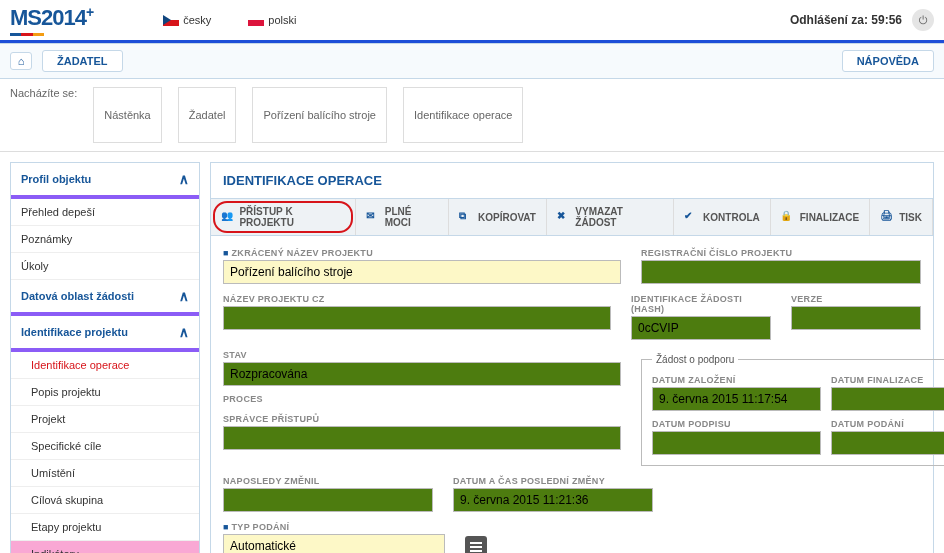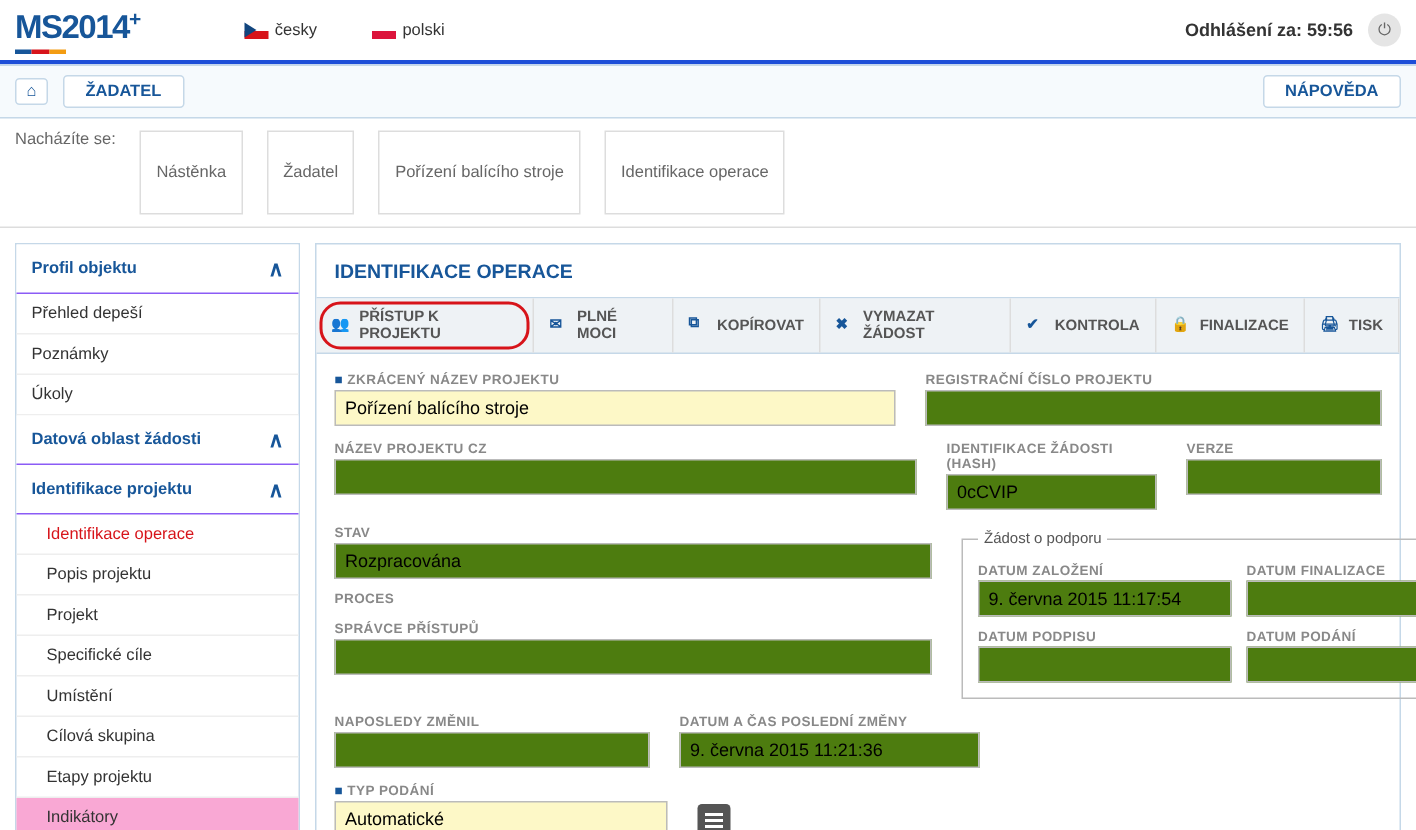--- a/index.html
+++ b/index.html
@@ -23,21 +23,21 @@
 .home-icon { width: 22px; height: 18px; border: 1px solid #c5d8e8; border-radius: 3px; background: #fff; margin-right: 10px; display: flex; align-items: center; justify-content: center; color: #175699; cursor: pointer; }
 .btn-top { border: 1px solid #c5d8e8; background: #fff; color: #175699; font-weight: bold; padding: 4px 14px; border-radius: 3px; cursor: pointer; font-size: 11px; }
 .btn-help { margin-left: auto; }
 
 .breadcrumb { display: flex; align-items: flex-start; padding: 8px 10px; font-size: 11px; color: #666; gap: 16px; border-bottom: 1px solid #ddd; }
 .bc-item { border: 1px solid #ddd; padding: 21px 10px; background: #fff; cursor: pointer; }
 
 .main { display: flex; gap: 10px; padding: 10px; }
 
 .sidebar { width: 190px; border: 1px solid #c5d8e8; background: #fff; }
-.sb-header { background: #fff; color: #175699; font-weight: bold; padding: 8px 10px; border-bottom: 1px solid #8b5cf6; display: flex; justify-content: space-between; align-items: center; cursor: pointer; }
+.sb-header { background: #fff; color: #175699; font-weight: bold; padding: 8px 10px; border-bottom: 4px solid #8b5cf6; display: flex; justify-content: space-between; align-items: center; cursor: pointer; }
 .sb-item { padding: 7px 10px; border-bottom: 1px solid #eee; cursor: pointer; color: #333; }
 .sb-item.indent { padding-left: 20px; }
 .sb-item.active { color: #d7141a; }
 .sb-item.grey { background: #f9a8d4; }
 .chev { font-size: 14px; color: #175699; }
 
 .content { flex: 1; border: 1px solid #c5d8e8; background: #fff; }
 .c-title { color: #175699; font-weight: bold; padding: 10px 12px; font-size: 13px; border-bottom: 1px solid #c5d8e8; }
 .toolbar { display: flex; background: #eef2f5; border-bottom: 1px solid #c5d8e8; }
 .tb-item { display: flex; align-items: center; gap: 5px; padding: 7px 10px; font-size: 10px; font-weight: bold; color: #555; cursor: pointer; border-right: 1px solid #ddd; }
@@ -160,21 +160,21 @@
           <span>TISK</span>
         </div>
     </div>
 
     <div class="form">
       <div class="row">
         <div class="col" style="flex:1">
           <span class="label req">ZKRÁCENÝ NÁZEV PROJEKTU</span>
           <input type="text" class="yellow" value="Pořízení balícího stroje" style="">
         </div>
-        <div class="col" style="width:304px">
+        <div class="col" style="width:280px">
           <span class="label">REGISTRAČNÍ ČÍSLO PROJEKTU</span>
           <input type="text" value="" style="">
         </div>
       </div>
 
       <div class="row">
         <div class="col" style="flex:1">
           <span class="label">NÁZEV PROJEKTU CZ</span>
           <input type="text" value="" style="">
         </div>

